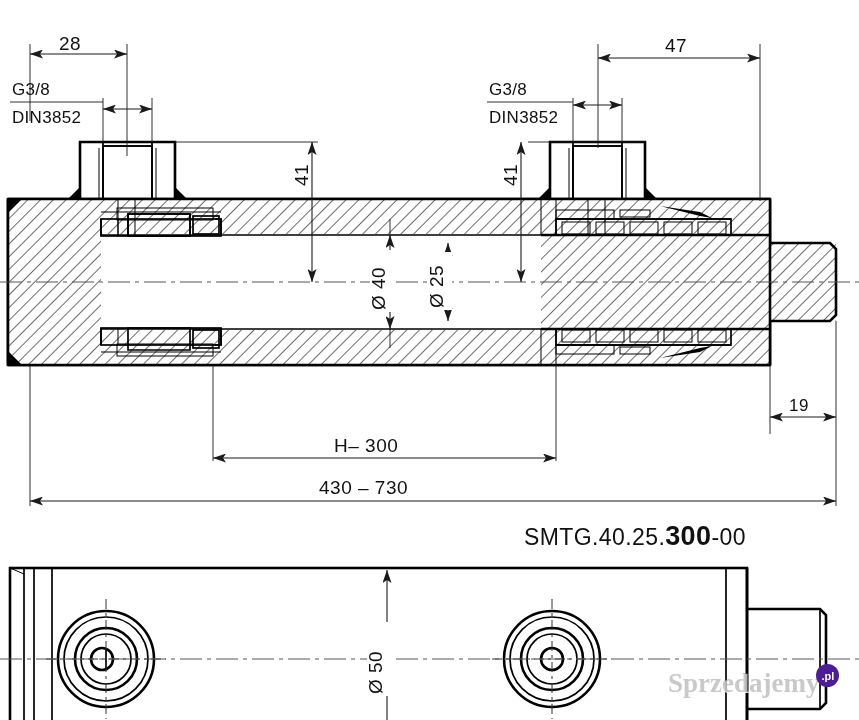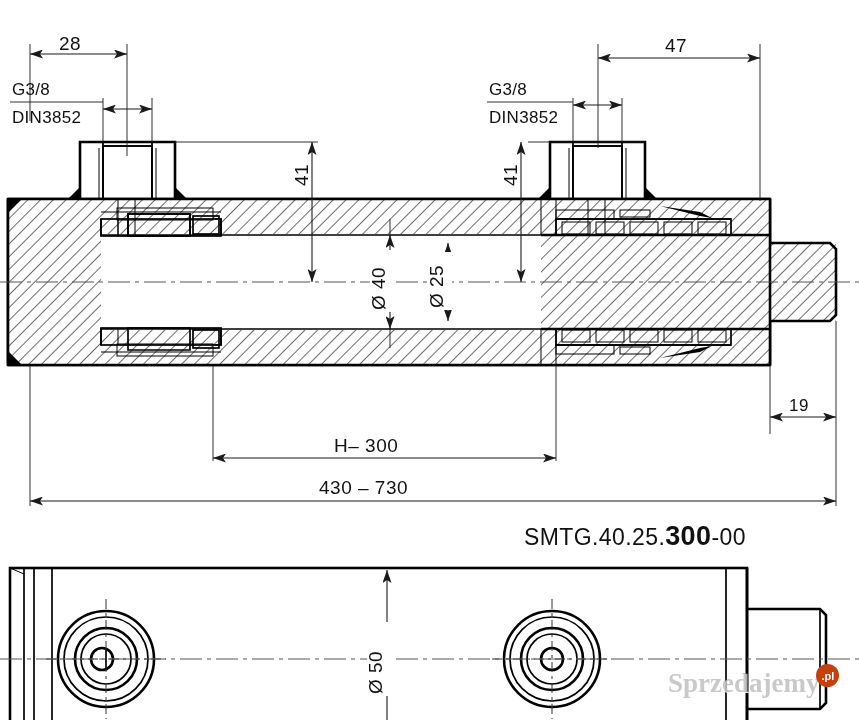--- a/index.html
+++ b/index.html
@@ -64,21 +64,21 @@
     color: rgba(120,120,120,0.40);
     text-shadow: 0 1px 0 rgba(255,255,255,0.85);
     letter-spacing: 0px;
     line-height: 1;
   }
   #watermark .wm-badge {
     margin-left: -3px;
     margin-top: -6px;
     width: 23px; height: 23px;
     border-radius: 50%;
-    background: #c2410c;
+    background: #4c1d95;
     color: #fff;
     font-family: "Liberation Sans", sans-serif;
     font-size: 11px;
     font-weight: bold;
     display: flex;
     align-items: center;
     justify-content: center;
   }
 </style>
 </head>

